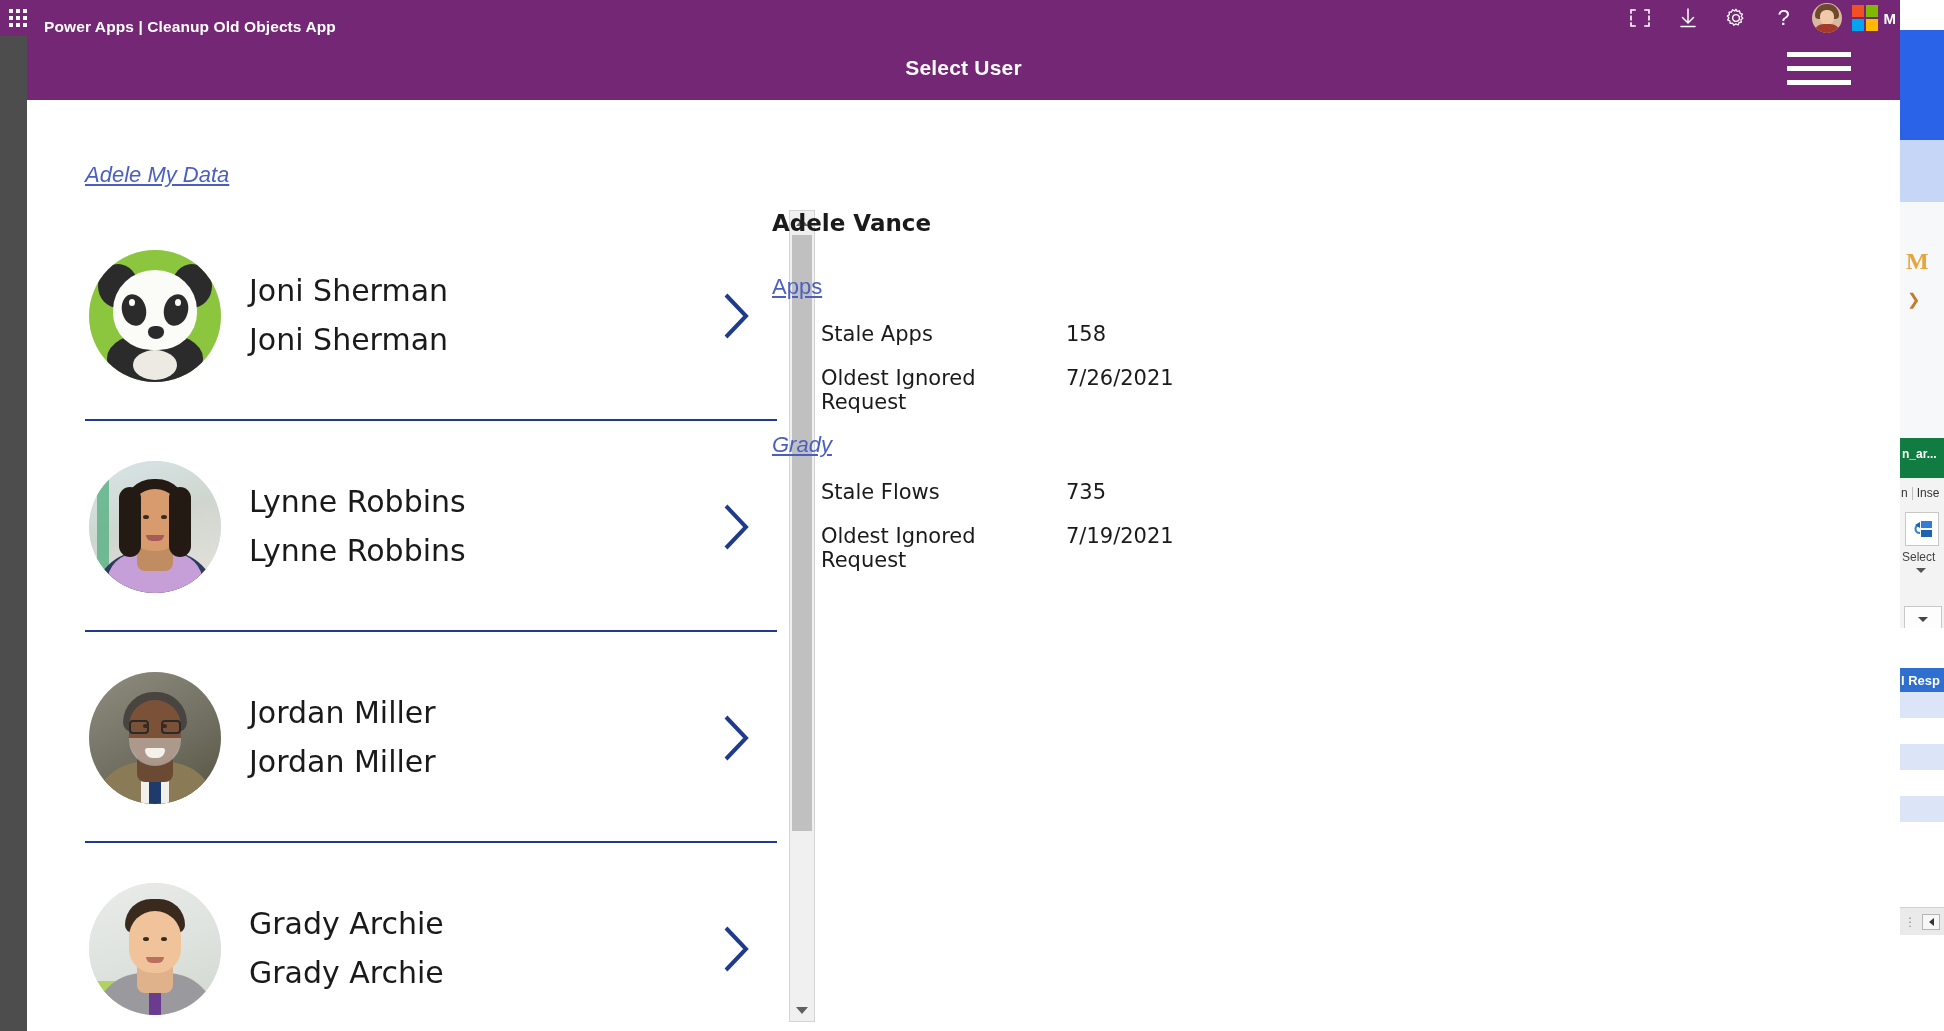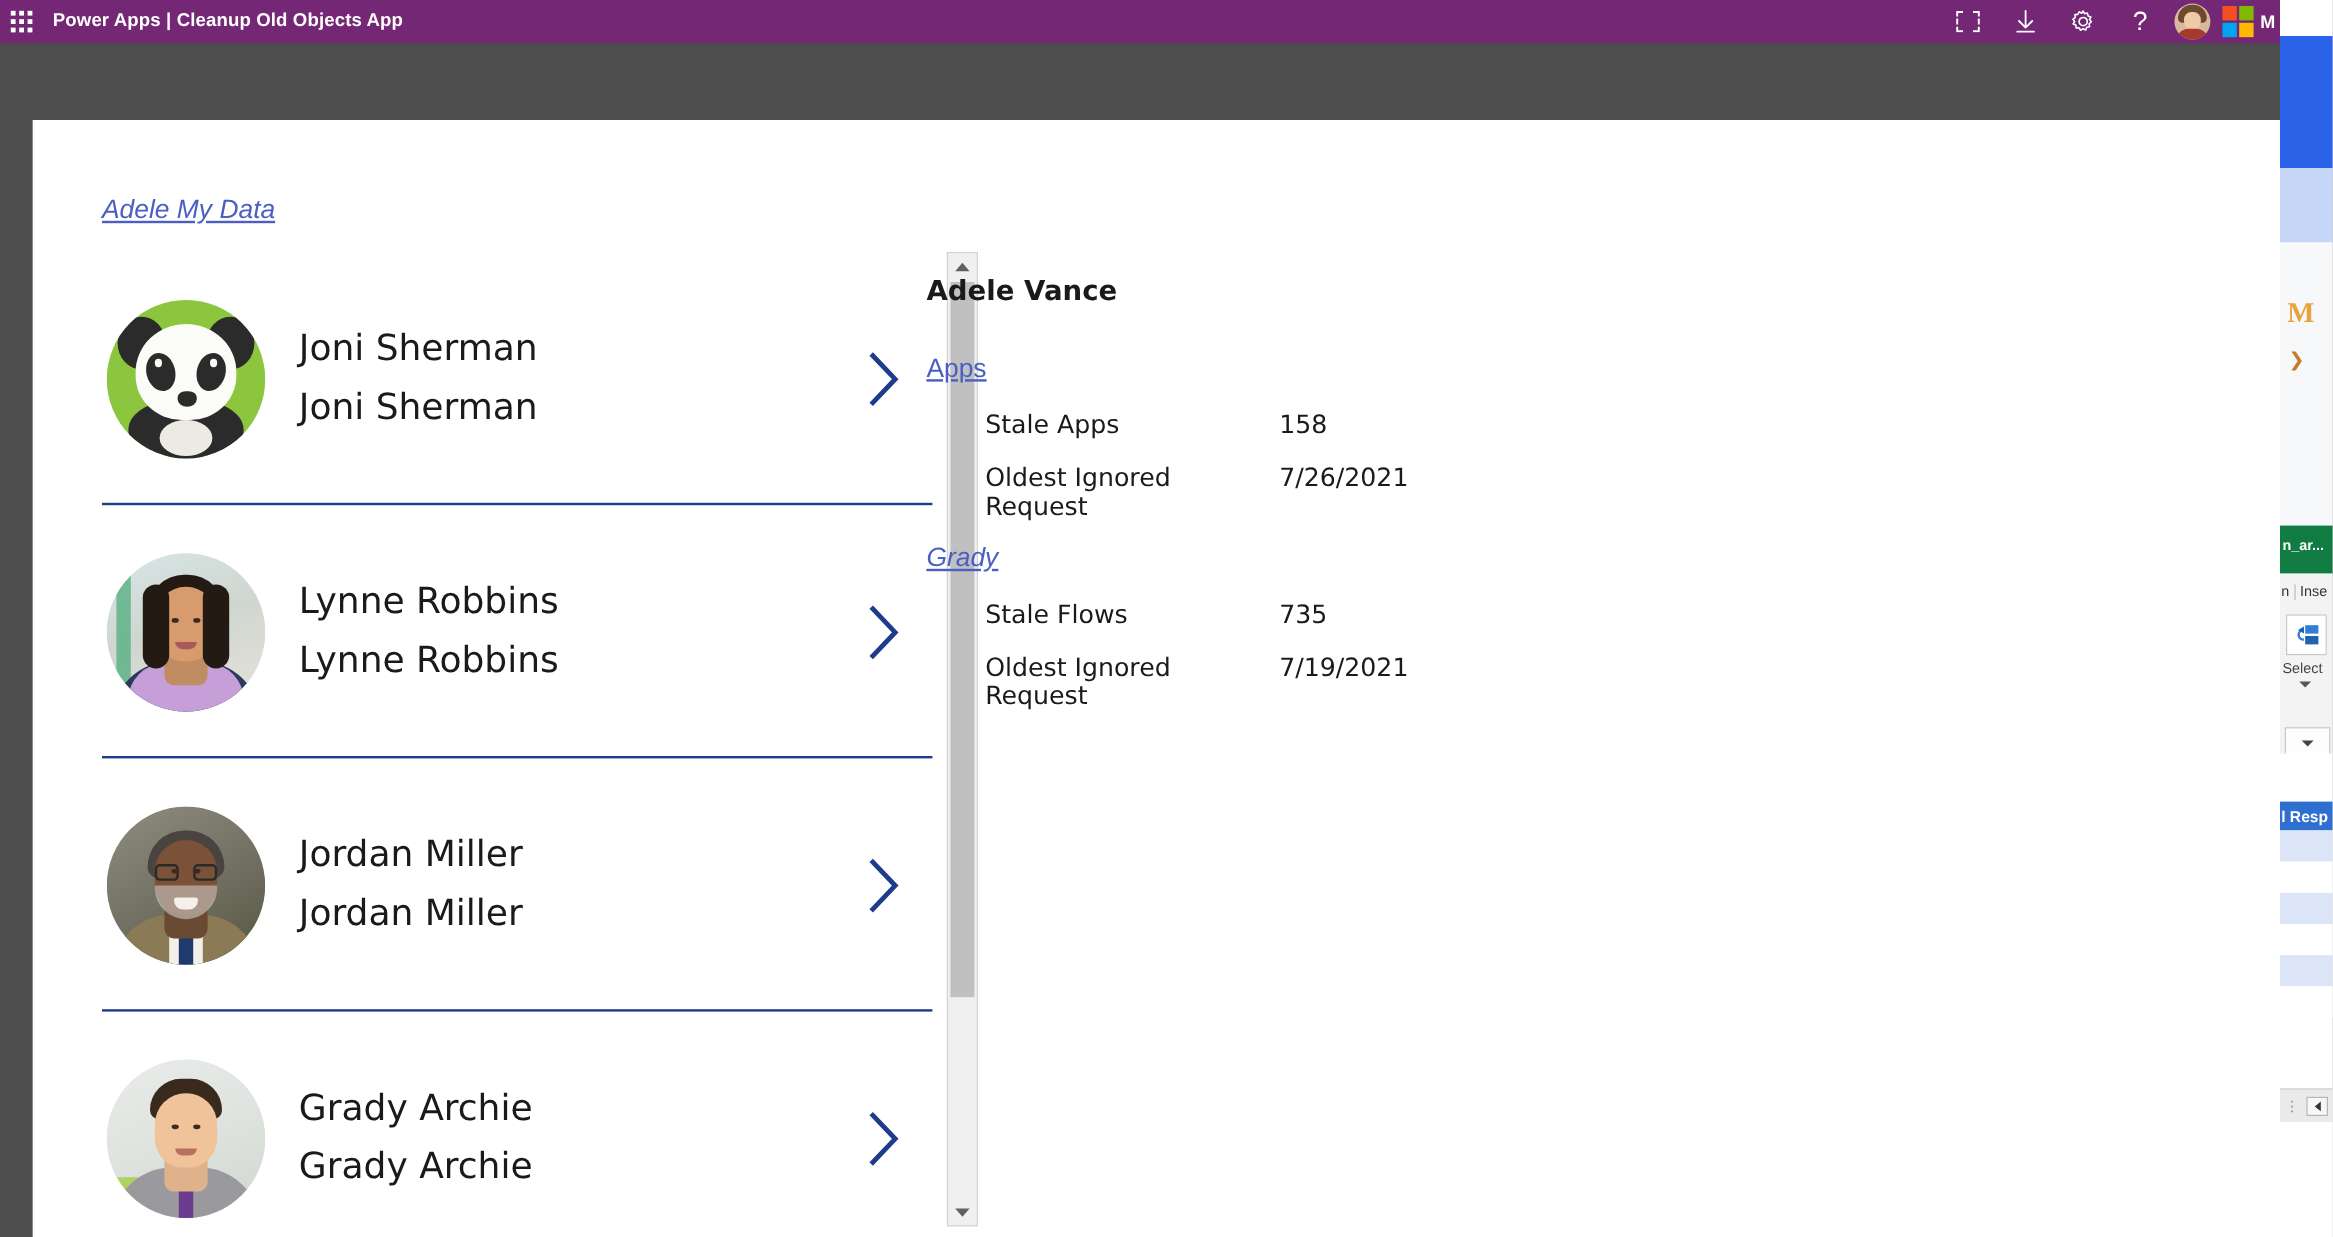--- a/index.html
+++ b/index.html
@@ -8,21 +8,21 @@
     overflow: hidden;
     background: #ffffff;
     font-family: "Liberation Sans", sans-serif;
   }
   #root { position: relative; width: 1944px; height: 1031px; background: #4d4d4d; }
 
   
   .suitebar {
     position: absolute; left: 0; top: 0; width: 1900px; height: 36px;
     background: #742774;
-    display: flex; align-items: center;
+    display: flex; align-items: flex-end;
     z-index: 40;
   }
   .waffle {
     width: 36px; height: 36px;
     display: flex; align-items: center; justify-content: center;
     cursor: pointer; flex: 0 0 auto;
   }
   .waffle-grid {
     display: grid; grid-template-columns: repeat(3, 4px); grid-template-rows: repeat(3, 4px);
     gap: 3px;
@@ -201,21 +201,21 @@
   .sb-arrow.down b { border-top: 7px solid #606060; }
   .sb-thumb {
     position: absolute; left: 2px; top: 24px; width: 20px; height: 596px;
     background: #c0c0c0; cursor: pointer;
   }
 
   
   .detail { position: absolute; left: 745px; top: 110px; width: 1000px; }
   .detail-name {
     font-size: 23px; font-weight: 700; color: #1a1a1a;
-    font-family: "DejaVu Sans", sans-serif; margin-bottom: 38px; margin-top: 20px;
+    font-family: "DejaVu Sans", sans-serif; margin-bottom: 38px;
   }
   .sec-link {
     font-size: 22px; color: #4a5fc1; text-decoration: underline;
     display: inline-block; cursor: pointer; margin-bottom: 22px;
   }
   .sec-link.italic { font-style: italic; }
   .kv-table { width: 520px; margin-left: 49px; }
   .kv-row { display: flex; align-items: baseline; height: 44px; }
   .kv-key {
     width: 245px; flex: 0 0 245px; font-size: 21px; color: #1a1a1a;
@@ -410,20 +410,28 @@
       <div class="ms-logo">
         <i></i>
           <i></i>
           <i></i>
           <i></i>
       </div>
       <span class="ms-word">M</span>
     </div>
   </div>
 
+  <div class="app-header">
+    <div class="app-title">Select User</div>
+    <div class="hamburger">
+      <i></i>
+        <i></i>
+        <i></i>
+    </div>
+  </div>
 
   <div class="canvas">
 
     <div class="showmydata">Adele My Data</div>
 
     <div class="gallery-wrap">
       <div class="gallery">
 
         <div class="g-item">
           <div class="g-avatar">

